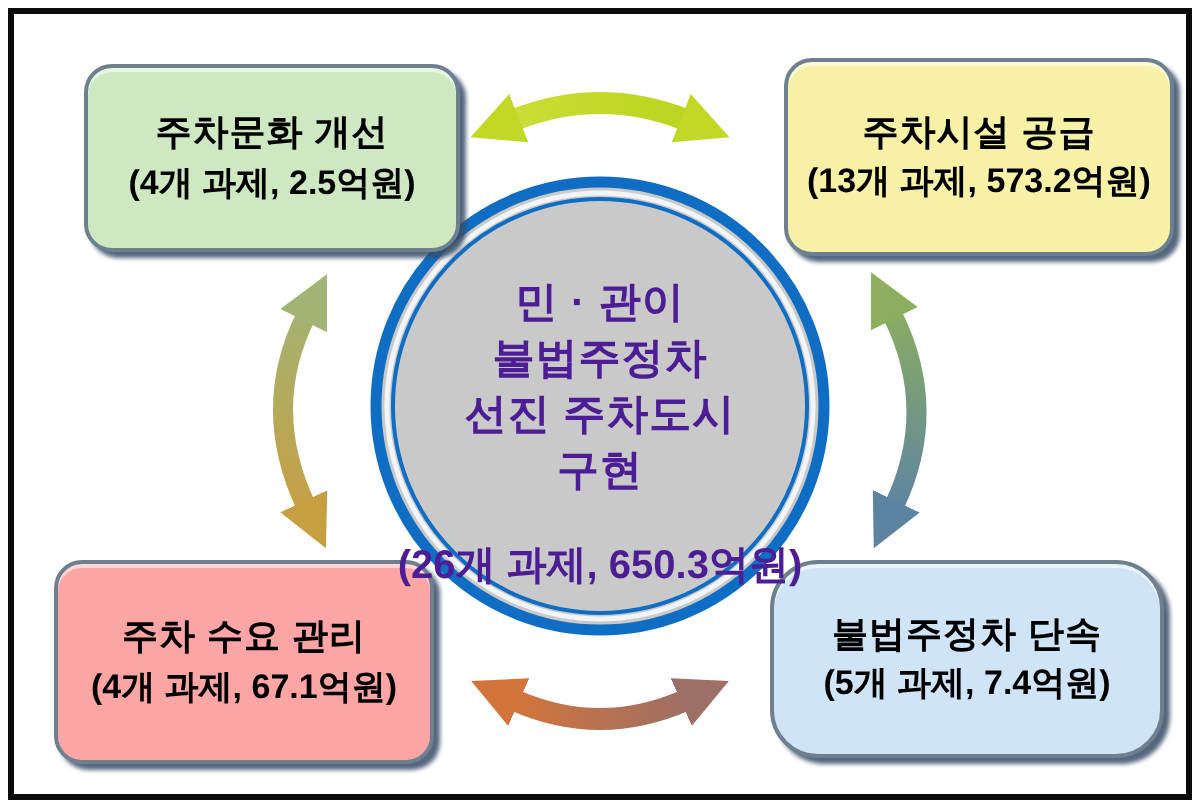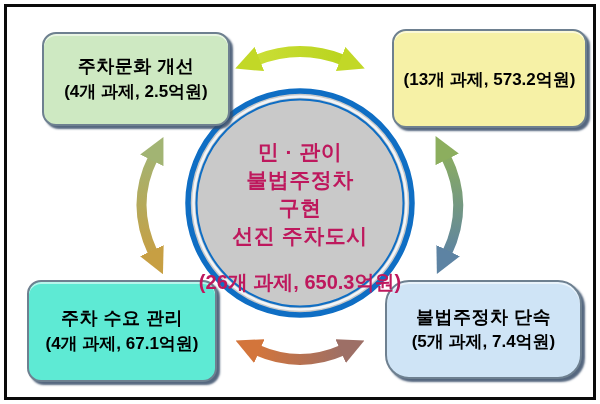--- a/index.html
+++ b/index.html
@@ -21,21 +21,21 @@
     color:#000;
   }
   .box-title{font-size:18px;font-weight:bold;letter-spacing:0.5px;line-height:1.25;}
   .box-sub{font-size:17px;font-weight:bold;margin-top:2px;}
   #box-tl{left:42px;top:32px;width:184px;height:90px;}
   #box-tr{left:392px;top:29px;width:191px;height:95px;}
   #box-bl{left:27px;top:280px;width:186px;height:98px;}
   #box-br{left:385px;top:280px;width:193px;height:95px;}
   #center-text{
     position:absolute;left:188px;top:138px;width:224px;
-    text-align:center;color:#be185d;
+    text-align:center;color:#4c1d95;
   }
   .center-line{font-size:21px;font-weight:bold;line-height:1.34;letter-spacing:0.5px;}
   .center-sub{font-size:20px;font-weight:bold;margin-top:18px;}
 </style>
 </head>
 <body>
 
 <div id="canvas">
 
   <svg id="arrow-layer" viewBox="0 0 600 404" xmlns="http://www.w3.org/2000/svg">
@@ -92,34 +92,35 @@
   </svg>
 
   <div id="frame"></div>
 
   <div class="box" id="box-tl" style="background-color: rgb(206, 233, 194);">
     <div class="box-title">주차문화 개선</div>
     <div class="box-sub">(4개 과제, 2.5억원)</div>
   </div>
 
   <div class="box" id="box-tr" style="background-color: rgb(246, 241, 166);">
+    <div class="box-title">주차시설 공급</div>
     <div class="box-sub">(13개 과제, 573.2억원)</div>
   </div>
 
-  <div class="box" id="box-bl" style="background-color: #5eead4;">
+  <div class="box" id="box-bl" style="background-color: #fca5a5;">
     <div class="box-title">주차 수요 관리</div>
     <div class="box-sub">(4개 과제, 67.1억원)</div>
   </div>
 
   <div class="box" id="box-br" style="background-color: rgb(207, 228, 246); border-radius: 24px;">
     <div class="box-title">불법주정차 단속</div>
     <div class="box-sub">(5개 과제, 7.4억원)</div>
   </div>
 
   <div id="center-text">
     <div class="center-line">민 · 관이</div>
     <div class="center-line">불법주정차</div>
+    <div class="center-line">선진 주차도시</div>
     <div class="center-line">구현</div>
-    <div class="center-line">선진 주차도시</div>
     <div class="center-sub">(26개 과제, 650.3억원)</div>
   </div>
 
 </div>
 
 </body></html>

